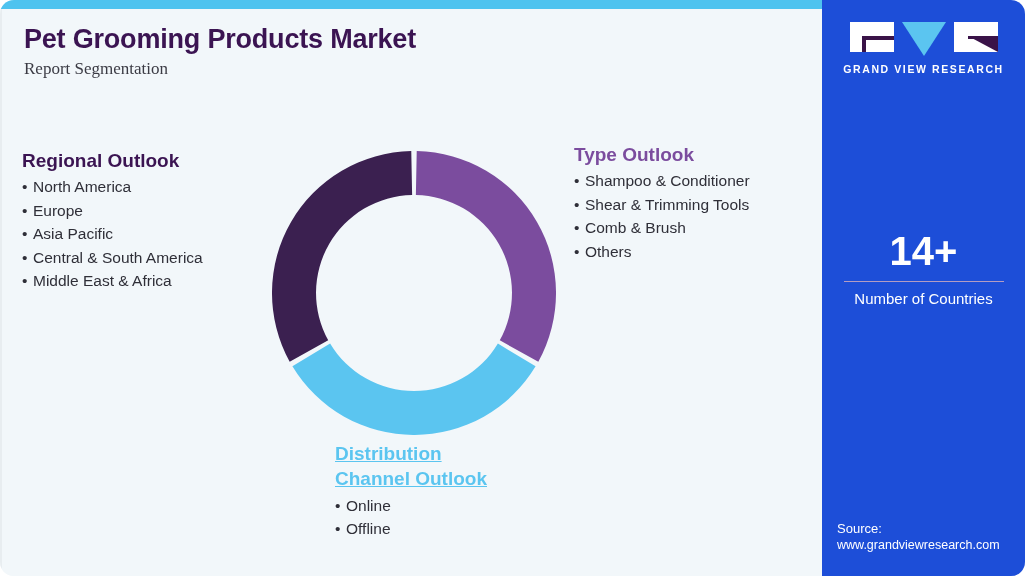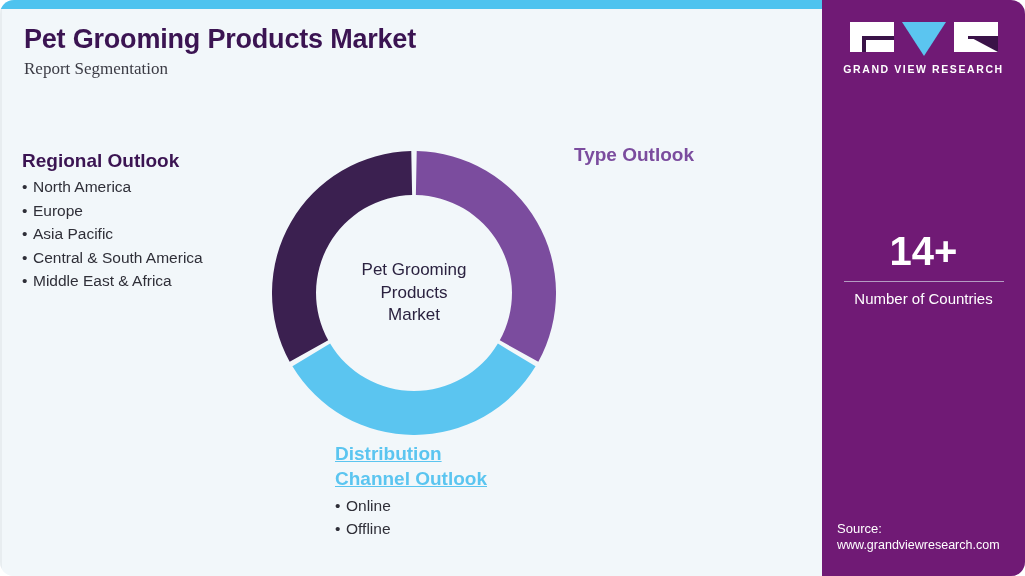--- a/index.html
+++ b/index.html
@@ -140,21 +140,21 @@
     pointer-events: none;
   }
 
   
   #sidebar {
     position: absolute;
     right: 0;
     top: 0;
     width: 203px;
     height: 576px;
-    background: #701a75;
+    background: #1d4ed8;
   }
   #logo-block {
     position: absolute;
     left: 0;
     top: 22px;
     width: 203px;
     text-align: center;
   }
   #logo-mark {
     display: block;
@@ -232,44 +232,45 @@
       <li><span class="bullet-dot">•</span><span>North America</span></li>
       <li><span class="bullet-dot">•</span><span>Europe</span></li>
       <li><span class="bullet-dot">•</span><span>Asia Pacific</span></li>
       <li><span class="bullet-dot">•</span><span>Central &amp; South America</span></li>
       <li><span class="bullet-dot">•</span><span>Middle East &amp; Africa</span></li>
     </ul>
   </div>
 
   <div class="outlook-block" id="type-outlook">
     <div class="outlook-heading">Type Outlook</div>
+    <ul class="outlook-list">
+      <li><span class="bullet-dot">•</span><span>Shampoo &amp; Conditioner</span></li>
+      <li><span class="bullet-dot">•</span><span>Shear &amp; Trimming Tools</span></li>
+      <li><span class="bullet-dot">•</span><span>Comb &amp; Brush</span></li>
+      <li><span class="bullet-dot">•</span><span>Others</span></li>
+    </ul>
   </div>
 
   <div class="outlook-block" id="distribution-outlook">
     <div class="outlook-heading">Distribution</div>
     <div class="outlook-heading">Channel Outlook</div>
     <ul class="outlook-list">
       <li><span class="bullet-dot">•</span><span>Online</span></li>
       <li><span class="bullet-dot">•</span><span>Offline</span></li>
     </ul>
   </div>
 
   <div id="donut-chart">
     <svg width="284" height="284" viewBox="0 0 284 284">
       <g id="donut-segments">
           <path d="M 144.73 0.03 A 142 142 0 0 1 266.32 210.63 L 227.78 189.35 A 97.97999999999999 97.97999999999999 0 0 0 143.88 44.04 Z" fill="#7b4c9e"></path>
           <path d="M 263.59 215.35 A 142 142 0 0 1 20.41 215.35 L 58.10 192.61 A 97.97999999999999 97.97999999999999 0 0 0 225.90 192.61 Z" fill="#5bc5f0"></path>
           <path d="M 17.68 210.63 A 142 142 0 0 1 139.27 0.03 L 140.12 44.04 A 97.97999999999999 97.97999999999999 0 0 0 56.22 189.35 Z" fill="#3b2050"></path>
         </g>
     </svg>
-    <div id="donut-center-label">
-      <div>Pet Grooming</div>
-      <div>Products</div>
-      <div>Market</div>
-    </div>
   </div>
 
   <div id="sidebar">
 
     <div id="logo-block">
       <svg id="logo-mark" width="148" height="34" viewBox="0 0 148 34">
 
         <rect x="0" y="0" width="44" height="30" fill="#ffffff"></rect>
         <rect x="12" y="14" width="32" height="4" fill="#3a1348"></rect>
         <rect x="12" y="14" width="4" height="16" fill="#3a1348"></rect>

